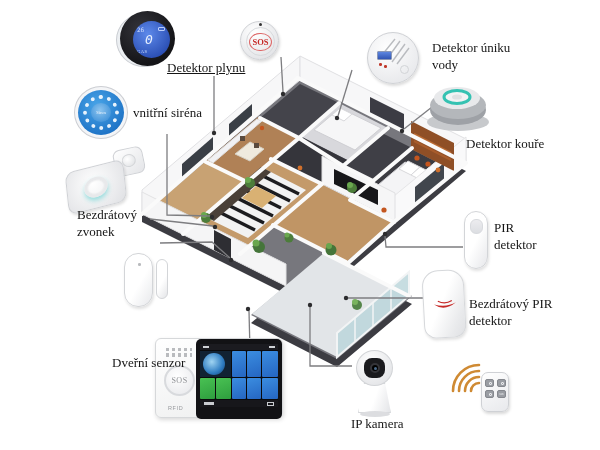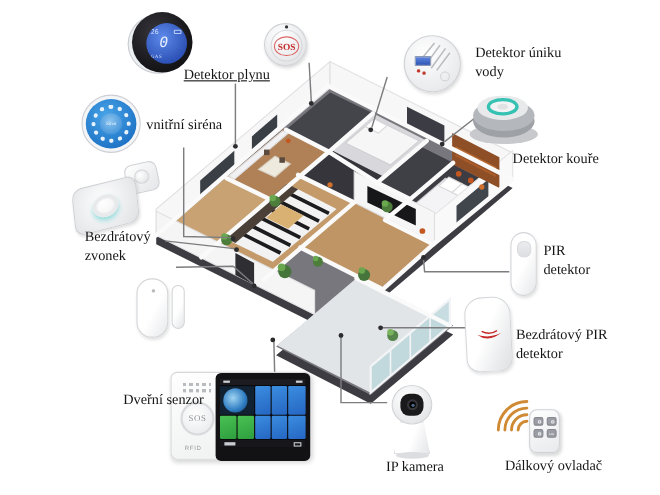--- a/index.html
+++ b/index.html
@@ -420,15 +420,14 @@
   <div class="lbl" style="left:112px;top:319px;margin-top:36px;">Dveřní senzor</div>
   <div class="lbl" style="left:494px;top:220px;">
     <div>PIR</div>
     <div>detektor</div>
   </div>
   <div class="lbl" style="left:469px;top:296px;">
     <div>Bezdrátový PIR</div>
     <div>detektor</div>
   </div>
   <div class="lbl" style="left:351px;top:416px;">IP kamera</div>
-  <div class="lbl" style="left:459px;top:415px;">Dálkový ovladač</div>
 
 </div>
 
 </body></html>

